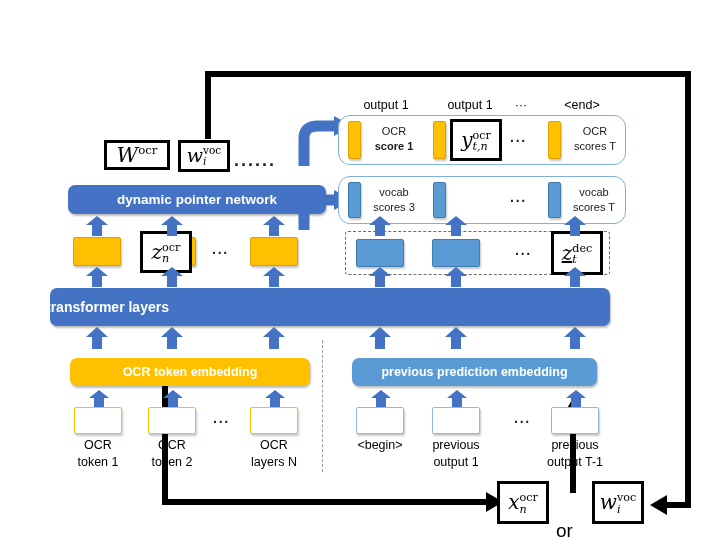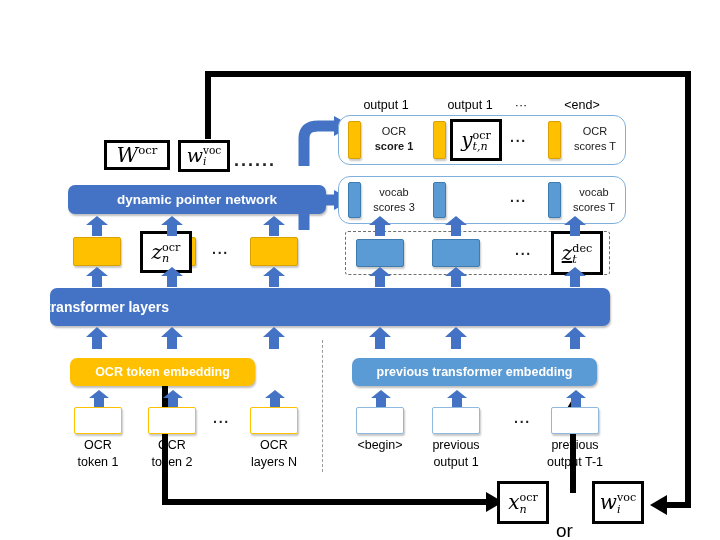--- a/index.html
+++ b/index.html
@@ -273,25 +273,25 @@
     <svg width="22" height="22" viewBox="0 0 22 22">
         <polygon points="11,0 22,10 16,10 16,22 6,22 6,10 0,10" fill="#4472C4"></polygon>
       </svg>
   </div>
   <div class="uparrow" style="left:564px;top:327px;">
     <svg width="22" height="22" viewBox="0 0 22 22">
         <polygon points="11,0 22,10 16,10 16,22 6,22 6,10 0,10" fill="#4472C4"></polygon>
       </svg>
   </div>
 
-  <div class="bar bar-orange" style="left:70px;top:358px;width:185px;height:28px;justify-content:center;font-size:12.5px;">
+  <div class="bar bar-orange" style="left:70px;top:358px;width:240px;height:28px;justify-content:center;font-size:12.5px;">
     <span>OCR token embedding</span>
   </div>
   <div class="bar bar-ltblue" style="left:352px;top:358px;width:245px;height:28px;justify-content:center;font-size:12.5px;">
-    <span>previous transformer embedding</span>
+    <span>previous prediction embedding</span>
   </div>
 
   <div style="position:absolute;left:322px;top:340px;width:0;height:132px;border-left:1.4px dashed #9a9a9a;"></div>
 
   <div class="uparrow" style="left:89px;top:390px;">
     <svg width="20" height="17" viewBox="0 0 20 17">
         <polygon points="10,0 20,8 15,8 15,17 5,17 5,8 0,8" fill="#4472C4"></polygon>
       </svg>
   </div>
   <div class="uparrow" style="left:163px;top:390px;">

